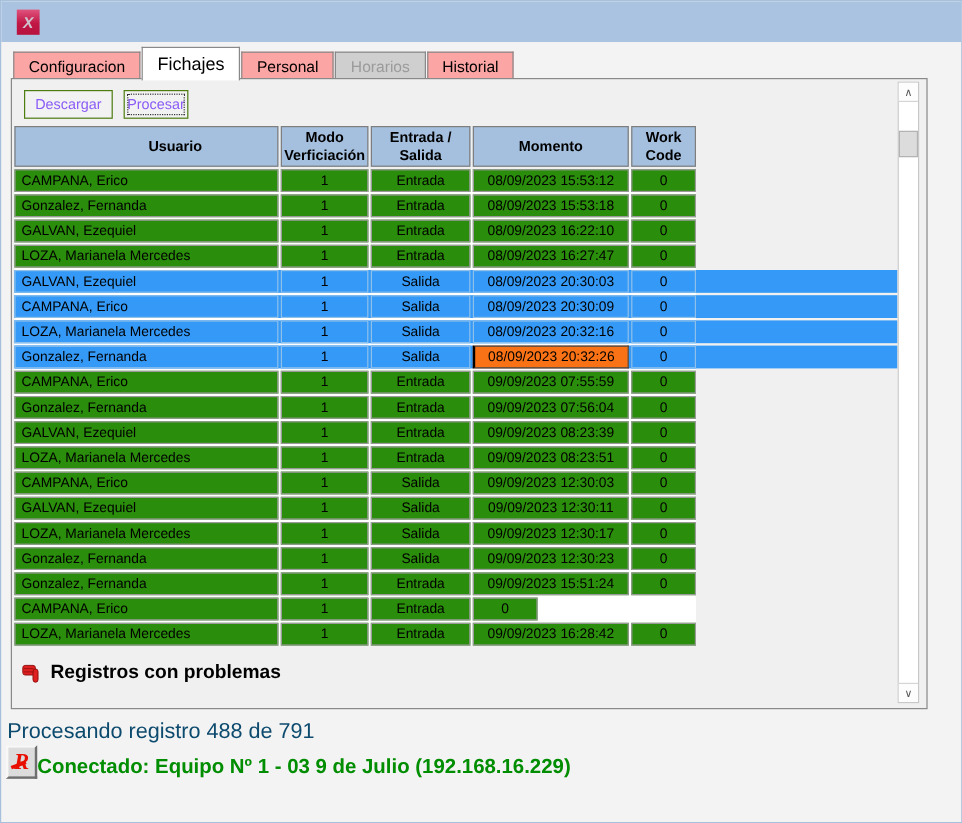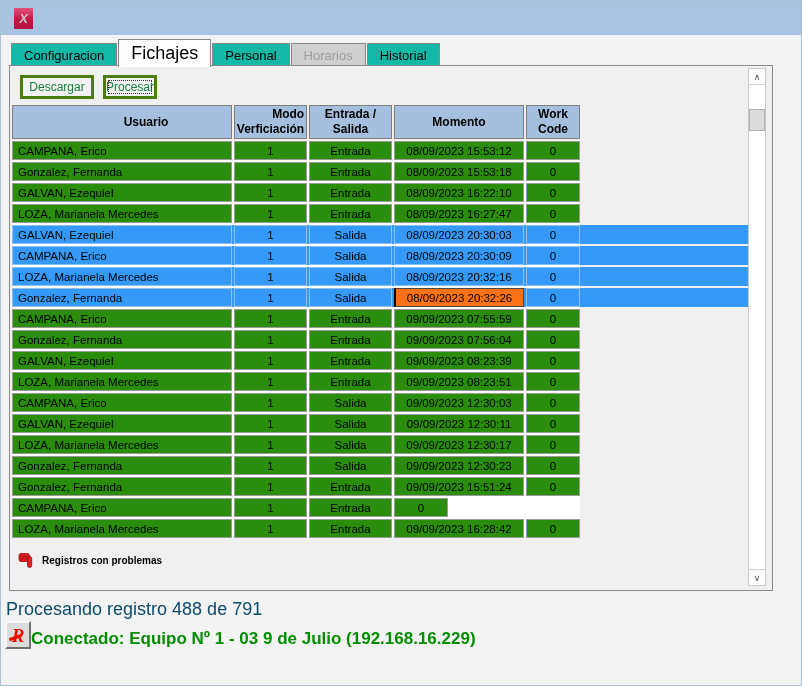--- a/index.html
+++ b/index.html
@@ -11,56 +11,56 @@
 
   
   .titlebar { position:absolute; left:0; top:0; width:100%; height:34px; background:#a9c3e0; }
   .app-close { position:absolute; left:13px; top:7px; width:19px; height:21px;
                background:linear-gradient(#e0537d 0%, #c01745 55%, #b8123e 100%);
                color:#cfc3cd; font-weight:bold; font-size:13px; font-style:italic;
                display:flex; align-items:center; justify-content:center; cursor:default; }
 
   
   .tab-bar { position:absolute; left:10px; top:40px; height:26px; display:flex; align-items:flex-end; }
-  .tab { height:24px; padding:0 12px; background:#14b8a6; border:1px solid #898989;
+  .tab { height:24px; padding:0 12px; background:#fca5a5; border:1px solid #898989;
          border-bottom:none; display:flex; align-items:center; font-size:13px; color:#000;
          margin-right:1px; position:relative; }
-  .tab.active { height:28px; background:#fff; z-index:3; font-size:18px; }
+  .tab.active { height:28px; background:#fff; z-index:3; font-size:15px; }
   .tab.disabled { background:#cfcfcf; color:#9b9b9b; }
 
   
   .panel { position:absolute; left:8px; top:64px; width:764px; height:526px;
            background:#f0f0f0; border:1px solid #898989; z-index:2; }
 
-  .btn { position:absolute; height:24px; background:#f2f2f2; border:3px solid #4d7c0f;
-         font-size:12px; color:#15803d; display:flex; align-items:center; justify-content:center; }
+  .btn { position:absolute; height:24px; background:#f2f2f2; border:1px solid #4d7c0f;
+         font-size:12px; color:#8b5cf6; display:flex; align-items:center; justify-content:center; }
   .btn-descargar { left:10px; top:9px; width:74px; }
   .btn-procesar  { left:93px; top:9px; width:54px; }
   .btn .focus-rect { position:absolute; inset:2px; border:1px dotted #333; pointer-events:none; }
 
   
   .grid { position:absolute; left:2px; top:39px; width:740px; }
   .grid-header { display:flex; gap:2px; width:568px; }
   .hcell { height:34px; background:#a4c0de; border:1px solid #7e7e7e; color:#000;
            font-weight:bold; font-size:12px; display:flex; align-items:center; justify-content:center;
            text-align:center; white-space:pre-line; line-height:1.25; }
   .grid-body { margin-top:2px; width:568px; background:#fff; }
   .row { display:flex; gap:2px; height:19px; margin-bottom:2px; width:568px; }
   .row:last-child { margin-bottom:0; }
   .row .cell { background:#2a8d0b; border:1px solid #9a9a9a; color:#000; font-size:11.5px;
                display:flex; align-items:center; justify-content:center; overflow:hidden; }
   .row .cell.c-user { justify-content:flex-start; padding-left:5px; }
   .row.selected { width:736px; background:#3499f7; }
   .row.selected .cell { background:#3499f7; border-color:#8fc0ea; }
   .row.selected .cell.hl-green { background:#f97316; border:1px solid #4a4a4a; border-left:2px solid #000; }
-  .c0 { width:220px;padding-left:48px; } .c1 { width:73px;text-align:right; } .c2 { width:83px; } .c3 { width:130px; } .c4 { width:54px; }
+  .c0 { width:220px;padding-left:48px; } .c1 { width:73px; } .c2 { width:83px; } .c3 { width:130px; } .c4 { width:54px; }
 
   
   .panel-footer { position:absolute; left:8px; top:486px; display:flex; align-items:center; gap:7px; }
-  .panel-footer .label { font-size:10px; font-weight:bold; color:#000; }
+  .panel-footer .label { font-size:16px; font-weight:bold; color:#000; }
 
   
   .vscroll { position:absolute; left:738px; top:2px; width:18px; height:518px;
              background:#ffffff; border:1px solid #c8c8c8; }
   .vscroll .sbtn { position:absolute; left:0; width:16px; height:16px; background:#fdfdfd;
                    color:#555; font-size:9px; display:flex; align-items:center; justify-content:center;
                    border-bottom:1px solid #d5d5d5; }
   .vscroll .sbtn.down { bottom:0; border-bottom:none; border-top:1px solid #d5d5d5; }
   .vscroll .thumb { position:absolute; left:0; top:40px; width:16px; height:22px;
                     background:#dcdcdc; border:1px solid #b3b3b3; }

